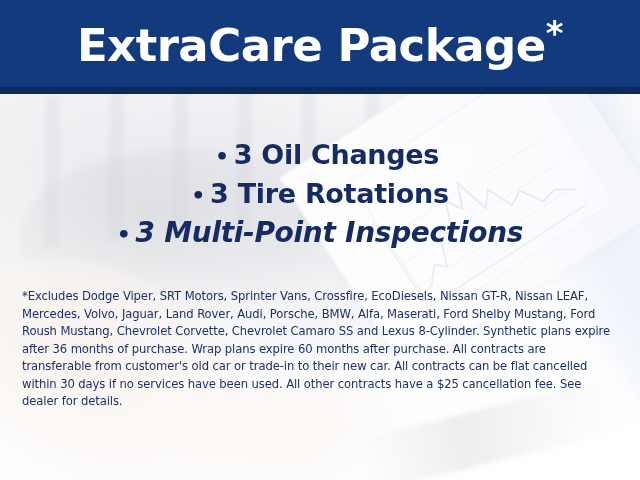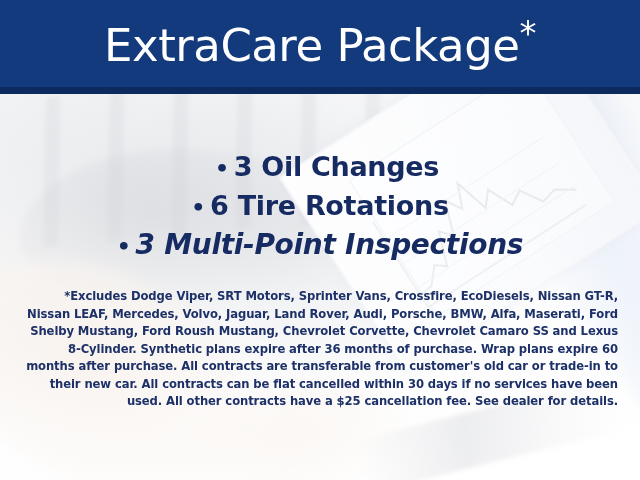--- a/index.html
+++ b/index.html
@@ -152,42 +152,41 @@
     position: absolute;
     left: 0; bottom: 0;
     width: 100%;
     height: 7px;
     background: #0d2a5e;
   }
   .banner-title {
     position: relative;
     color: #ffffff;
     font-family: "DejaVu Sans", sans-serif;
-    font-weight: normal;
+    font-weight: bold;
     font-size: 45px;
     letter-spacing: -0.5px;
     line-height: 1;
     white-space: nowrap;
     margin-top: -3px;
   }
   .banner-title .star {
     font-size: 34px;
     vertical-align: super;
     line-height: 0;
   }
 
   
   .benefits {
     position: absolute;
     left: 0;
     top: 136px;
     width: 640px;
     text-align: center;
     color: #172b63;
-    margin-top: 12px;
   }
   .benefit-line {
     font-family: "DejaVu Sans", sans-serif;
     font-weight: bold;
     font-size: 27px;
     line-height: 37px;
     letter-spacing: -0.3px;
     white-space: nowrap;
     color: #172b63;
   }
@@ -199,24 +198,24 @@
   .benefit-line:nth-child(1) { padding-left: 14px; }
   .benefit-line:nth-child(2) { padding-left: 0px; }
   .benefit-line:nth-child(3) { padding-left: 0px; font-size: 28px; font-style: italic; }
 
   
   .fineprint {
     position: absolute;
     left: 22px;
     top: 288px;
     width: 596px;
-    text-align: right;
+    text-align: left;
     color: #1d3168;
     font-family: "DejaVu Sans", sans-serif;
-    font-weight: bold;
+    font-weight: normal;
     font-size: 11.6px;
     line-height: 17.5px;
     letter-spacing: -0.1px;
   }
 </style>
 </head>
 <body>
 
 <div id="ad">
 
@@ -241,19 +240,19 @@
     <div class="veil"></div>
   </div>
 
   <div class="banner">
     <div class="banner-title"><span>ExtraCare Package</span><span class="star">*</span></div>
     <div class="edge-shade"></div>
   </div>
 
   <div class="benefits">
     <div class="benefit-line"><span class="dot">•</span><span>3 Oil Changes</span></div>
-    <div class="benefit-line"><span class="dot">•</span><span>6 Tire Rotations</span></div>
+    <div class="benefit-line"><span class="dot">•</span><span>3 Tire Rotations</span></div>
     <div class="benefit-line"><span class="dot">•</span><span>3 Multi-Point Inspections</span></div>
   </div>
 
   <div class="fineprint">*Excludes Dodge Viper, SRT Motors, Sprinter Vans, Crossfire, EcoDiesels, Nissan GT-R, Nissan LEAF, Mercedes, Volvo, Jaguar, Land Rover, Audi, Porsche, BMW, Alfa, Maserati, Ford Shelby Mustang, Ford Roush Mustang, Chevrolet Corvette, Chevrolet Camaro SS and Lexus 8-Cylinder. Synthetic plans expire after 36 months of purchase. Wrap plans expire 60 months after purchase. All contracts are transferable from customer's old car or trade-in to their new car. All contracts can be flat cancelled within 30 days if no services have been used. All other contracts have a $25 cancellation fee. See dealer for details.</div>
 
 </div>
 
 </body></html>

